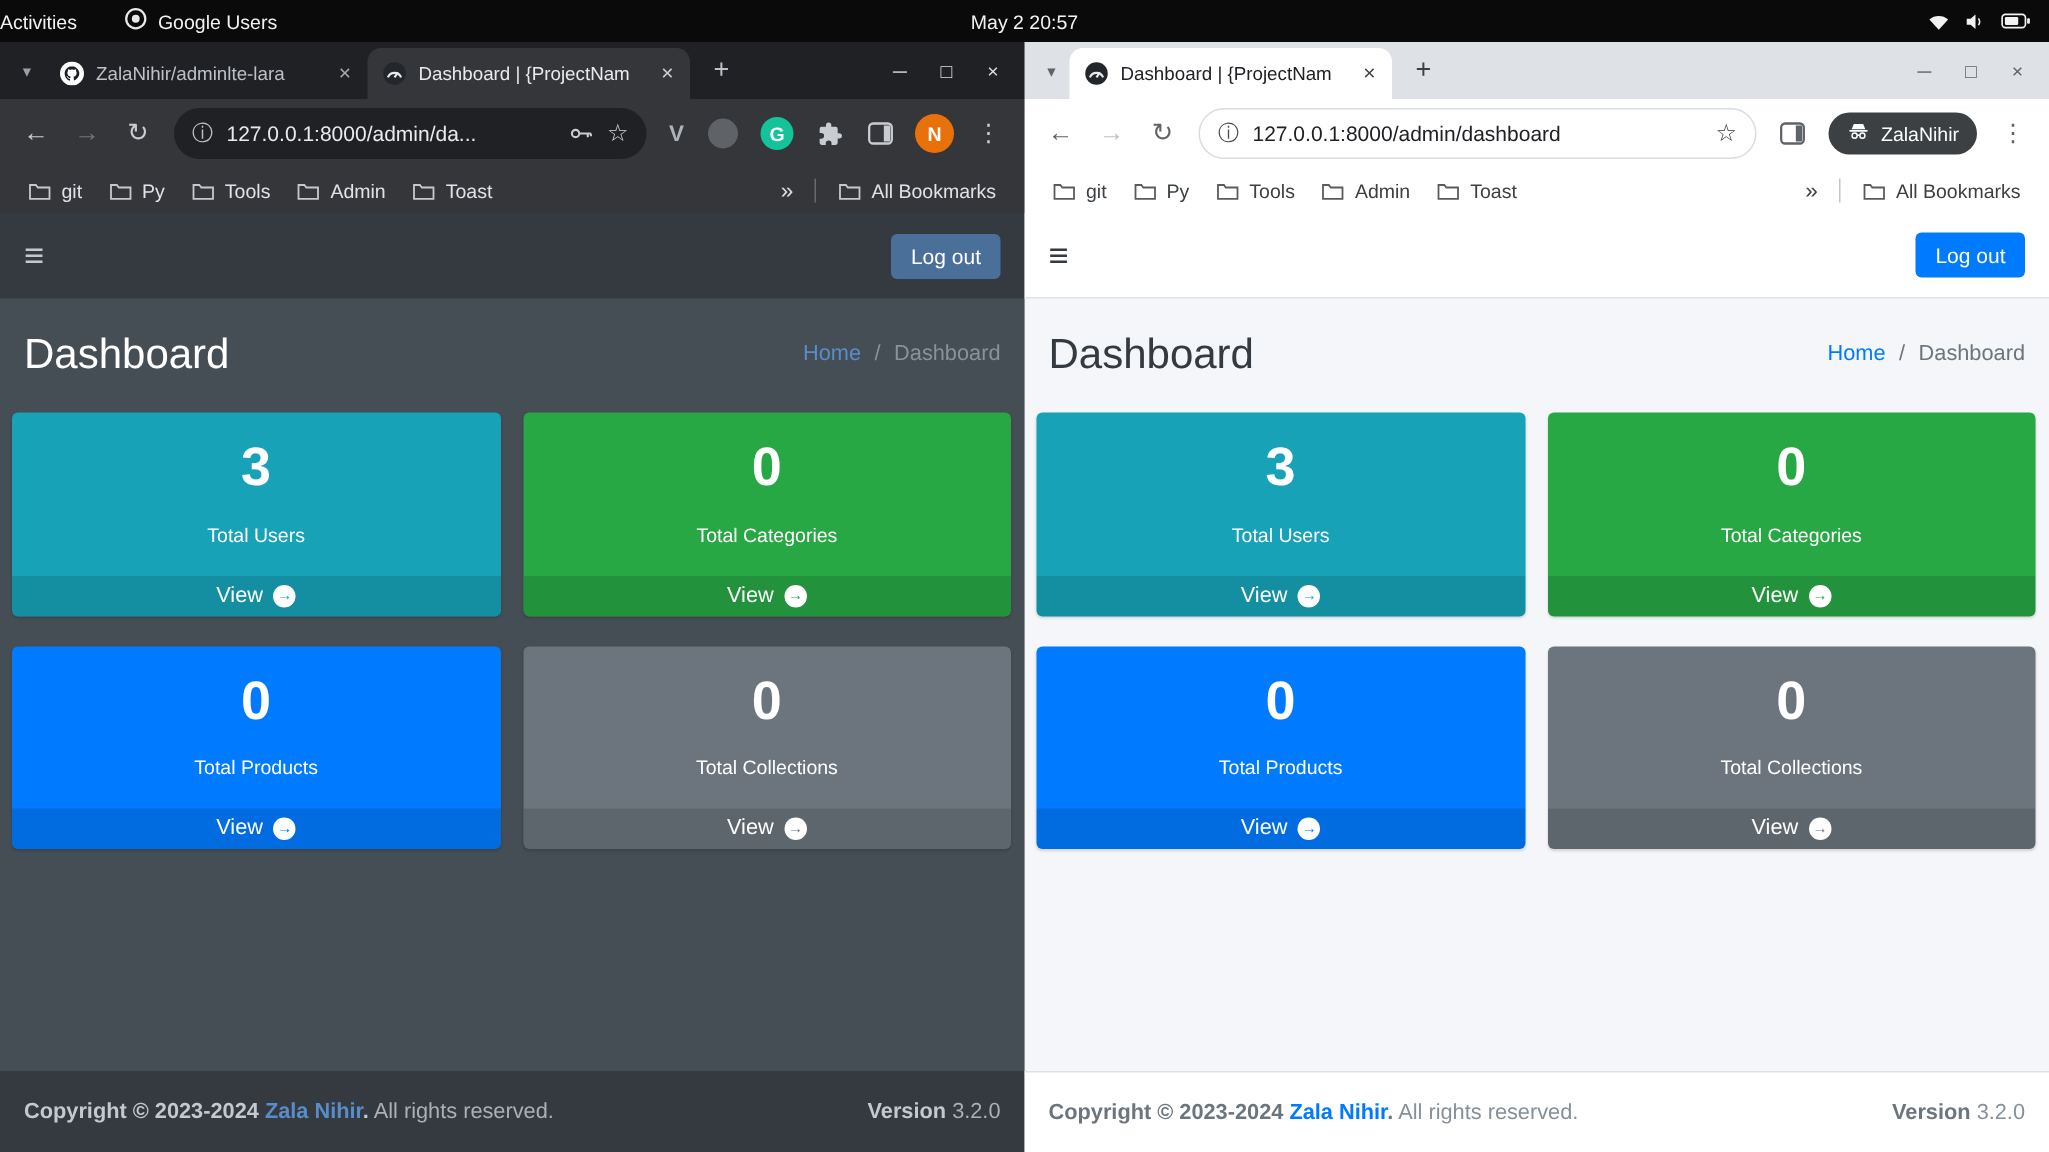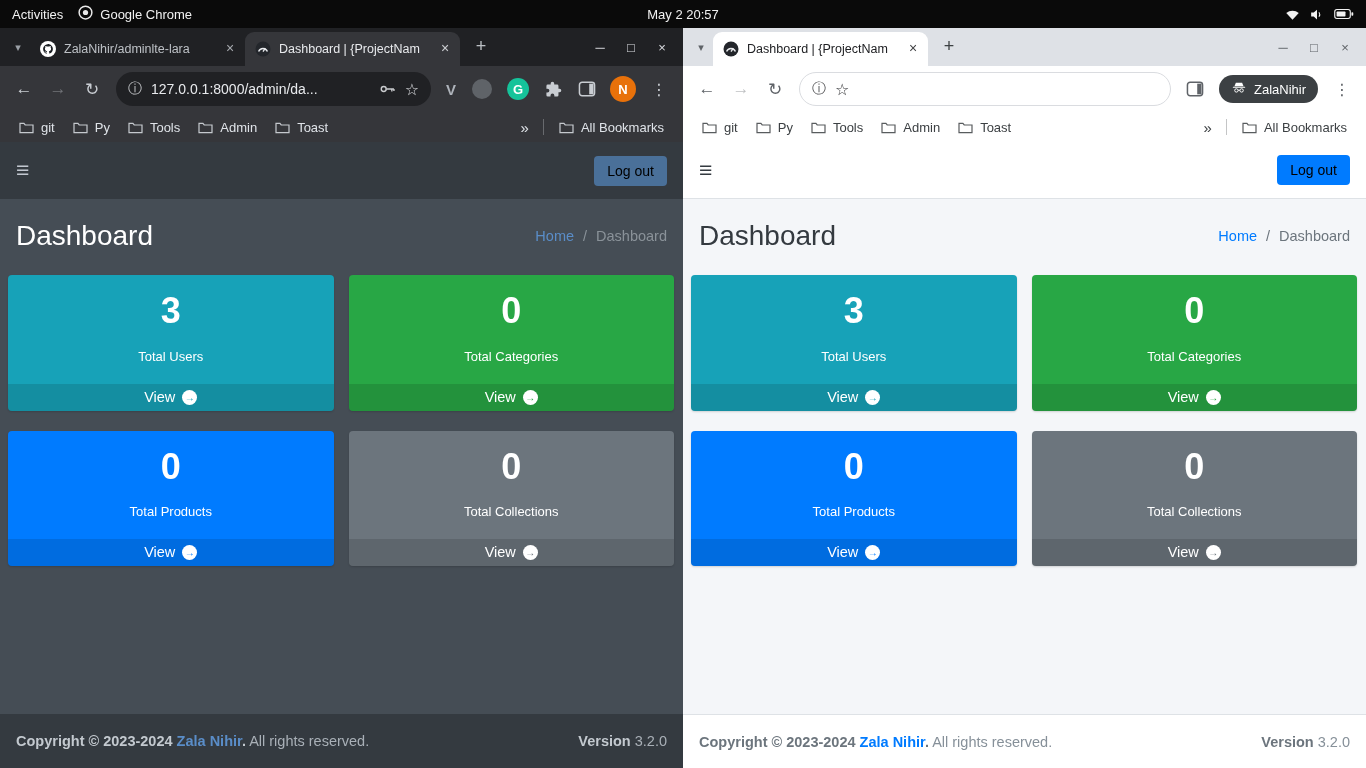--- a/index.html
+++ b/index.html
@@ -2,21 +2,21 @@
 <html><head>
 <meta charset="utf-8">
 <style>
   *{box-sizing:border-box;margin:0;padding:0}
   html,body{width:1366px;height:768px;overflow:hidden;background:#111;
     font-family:"Liberation Sans","DejaVu Sans",sans-serif;-webkit-font-smoothing:antialiased}
   a{text-decoration:none;color:inherit;cursor:pointer}
 
   
   .topbar{height:28px;background:#0a0a0a;color:#f2f2f2;display:flex;align-items:center;font-size:13px;position:relative}
-  .tb-left{display:flex;align-items:center;gap:15px;padding-left:12px}
+  .tb-left{display:flex;align-items:center;gap:32px;}
   .appmenu{display:flex;align-items:center;gap:7px}
   .clock{position:absolute;left:50%;transform:translateX(-50%)}
   .tb-right{margin-left:auto;display:flex;align-items:center;gap:9px;padding-right:12px;color:#f2f2f2}
   .tb-right svg{display:block}
 
   
   .windows{display:flex;height:740px}
   .window{width:683px;display:flex;flex-direction:column}
   .tabstrip{height:38px;display:flex;align-items:flex-end;padding-left:6px;flex:none}
   .dark .tabstrip{background:#202124}
@@ -77,21 +77,21 @@
   
   .page{flex:1;display:flex;flex-direction:column;overflow:hidden}
   .dark .page{background:#454d55}
   .light .page{background:#f4f6f9}
   .navbar{height:57px;flex:none;display:flex;align-items:center;padding:0 16px}
   .dark .navbar{background:#343a40}
   .light .navbar{background:#fff;border-bottom:1px solid #dee2e6}
   .hamburger{font-size:23px;cursor:pointer;line-height:1}
   .dark .hamburger{color:#c2c7d0}
   .light .hamburger{color:#343a40}
-  .logout{margin-left:auto;color:#000000;font-size:14px;padding:7px 13px;border-radius:4px;cursor:pointer}
+  .logout{margin-left:auto;color:#ffffff;font-size:14px;padding:7px 13px;border-radius:4px;cursor:pointer}
   .dark .logout{background:#4a7099}
   .light .logout{background:#007bff}
   .content-header{display:flex;align-items:center;justify-content:space-between;padding:18px 16px 20px;flex:none}
   .page-title{font-size:28px;font-weight:500;line-height:38px}
   .dark .page-title{color:#fff}
   .light .page-title{color:#343a40}
   .breadcrumb{font-size:14.5px;display:flex;gap:9px;align-items:center}
   .dark .bc-home{color:#5a8dc8}
   .light .bc-home{color:#007bff}
   .dark .bc-sep,.dark .bc-cur{color:#8a9299}
@@ -123,21 +123,21 @@
 <div class="topbar">
   <div class="tb-left">
     <span>Activities</span>
     <span class="appmenu">
       <span>
         <svg width="15" height="15" viewBox="0 0 16 16">
             <circle cx="8" cy="8" r="6.8" fill="none" stroke="#e8e8e8" stroke-width="1.6"></circle>
             <circle cx="8" cy="8" r="2.8" fill="#e8e8e8"></circle>
           </svg>
       </span>
-      <span>Google Chrome</span>
+      <span>Google Users</span>
     </span>
   </div>
   <span class="clock">May 2 20:57</span>
   <div class="tb-right">
     <span>
       <svg width="15" height="13" viewBox="0 0 24 20">
           <path d="M12 18.5L2 7.5A15.5 15.5 0 0 1 22 7.5z" fill="#f2f2f2"></path>
         </svg>
     </span>
     <span>
@@ -375,20 +375,21 @@
         <span class="wc">×</span>
       </div>
     </div>
 
     <div class="toolbar">
       <span class="tb-icon">←</span>
       <span class="tb-icon disabled">→</span>
       <span class="tb-icon">↻</span>
       <div class="omnibox">
         <span class="ob-info">ⓘ</span>
+        <span class="ob-url">127.0.0.1:8000/admin/dashboard</span>
         <span class="ob-star">☆</span>
       </div>
       <span class="tb-icon">
         <svg width="18" height="16" viewBox="0 0 20 18">
             <rect x="1.5" y="1.5" width="17" height="15" rx="3" fill="none" stroke="currentColor" stroke-width="1.7"></rect>
             <rect x="12.5" y="3" width="4.8" height="12" fill="currentColor"></rect>
           </svg>
       </span>
       <span class="incog-pill">
         <span>

